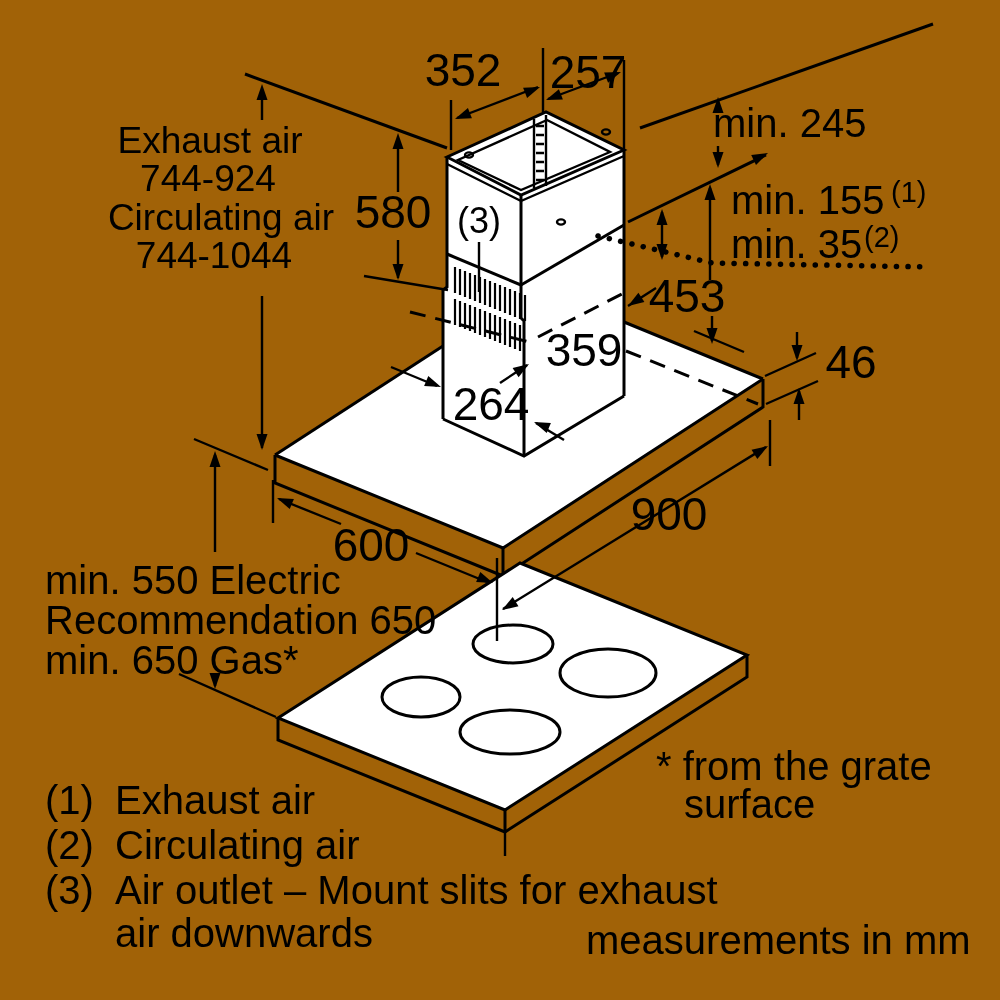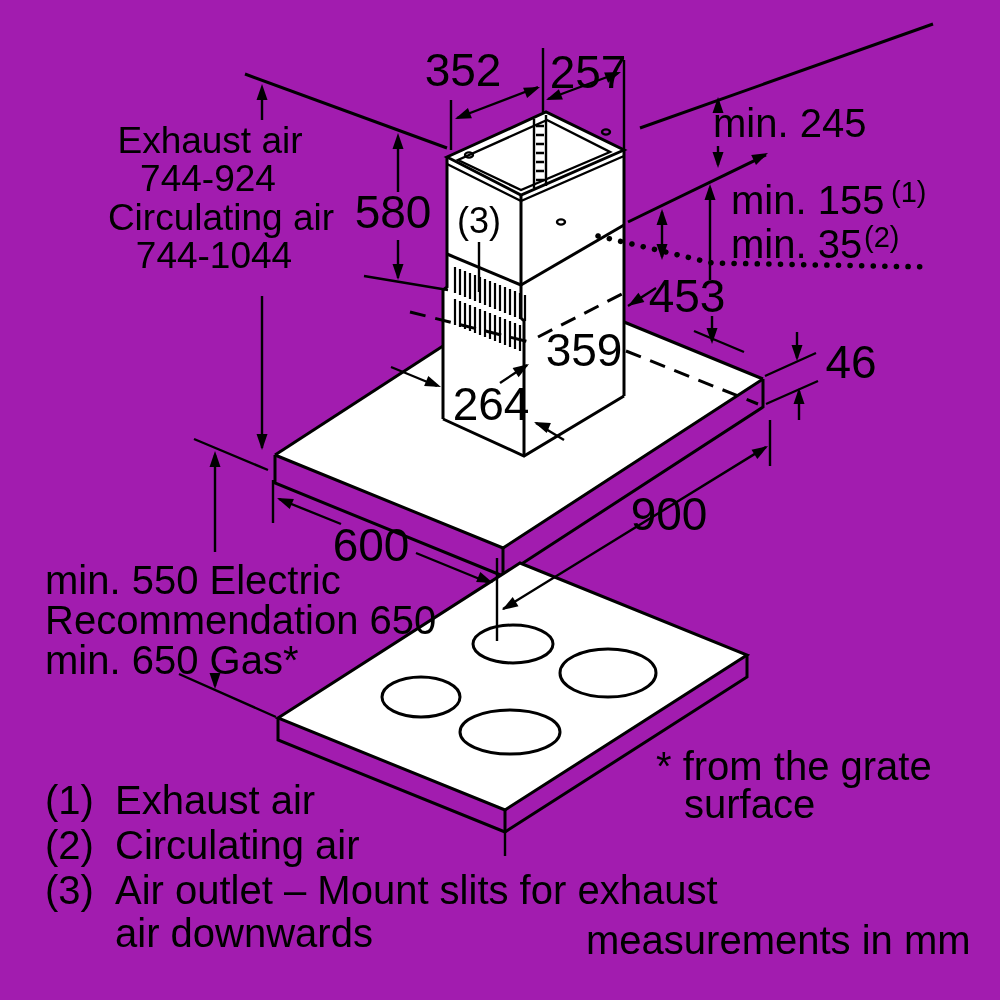--- a/index.html
+++ b/index.html
@@ -1,16 +1,16 @@
 <!DOCTYPE html>
 <html><head>
 <meta charset="utf-8">
 <style>
   html,body{margin:0;padding:0;background:#fff;}
-  #stage{width:1000px;height:1000px;background:#a21caf;position:relative;font-family:"Liberation Sans",sans-serif;}
+  #stage{width:1000px;height:1000px;background:#a16207;position:relative;font-family:"Liberation Sans",sans-serif;}
   svg{display:block;}
   text{fill:#000;font-family:"Liberation Sans",sans-serif;}
   .dim{font-size:46px;}
   .dimS{font-size:40px;}
   .note{font-size:37px;}
   .note2{font-size:40px;}
   .legend{font-size:40px;}
   .sup{font-size:29px;}
   .callout{font-size:36px;}
   .ln{stroke:#000;stroke-width:3;fill:none;}

